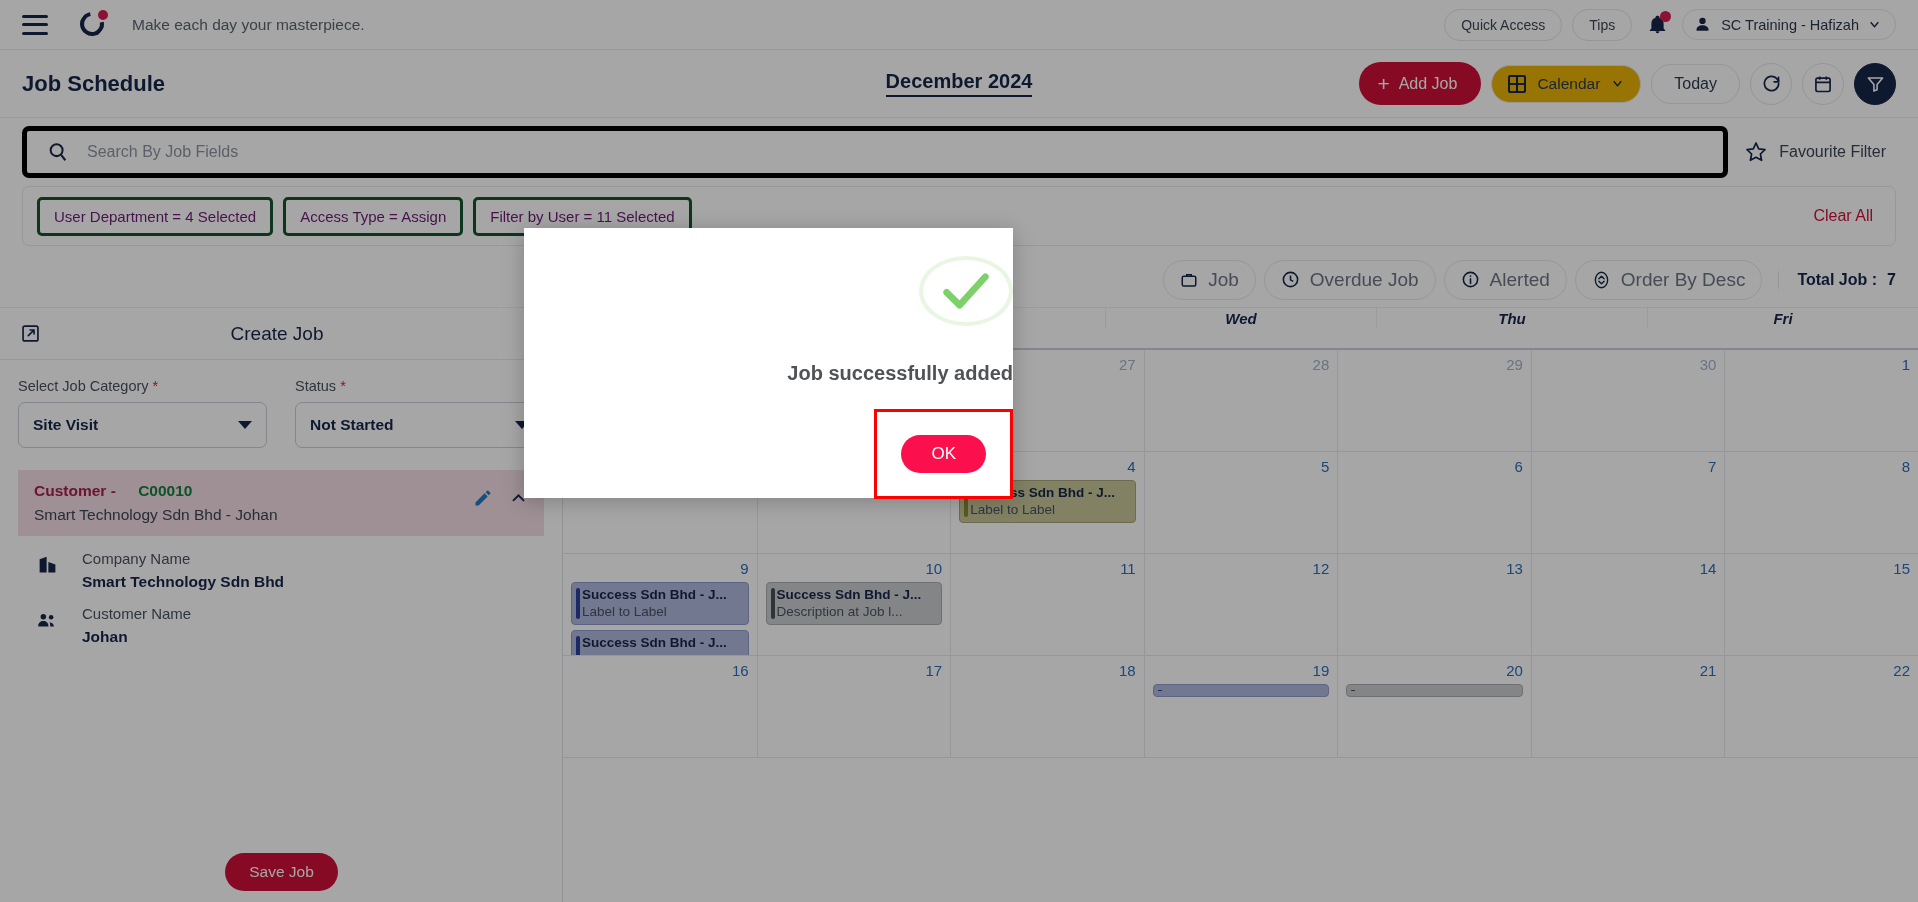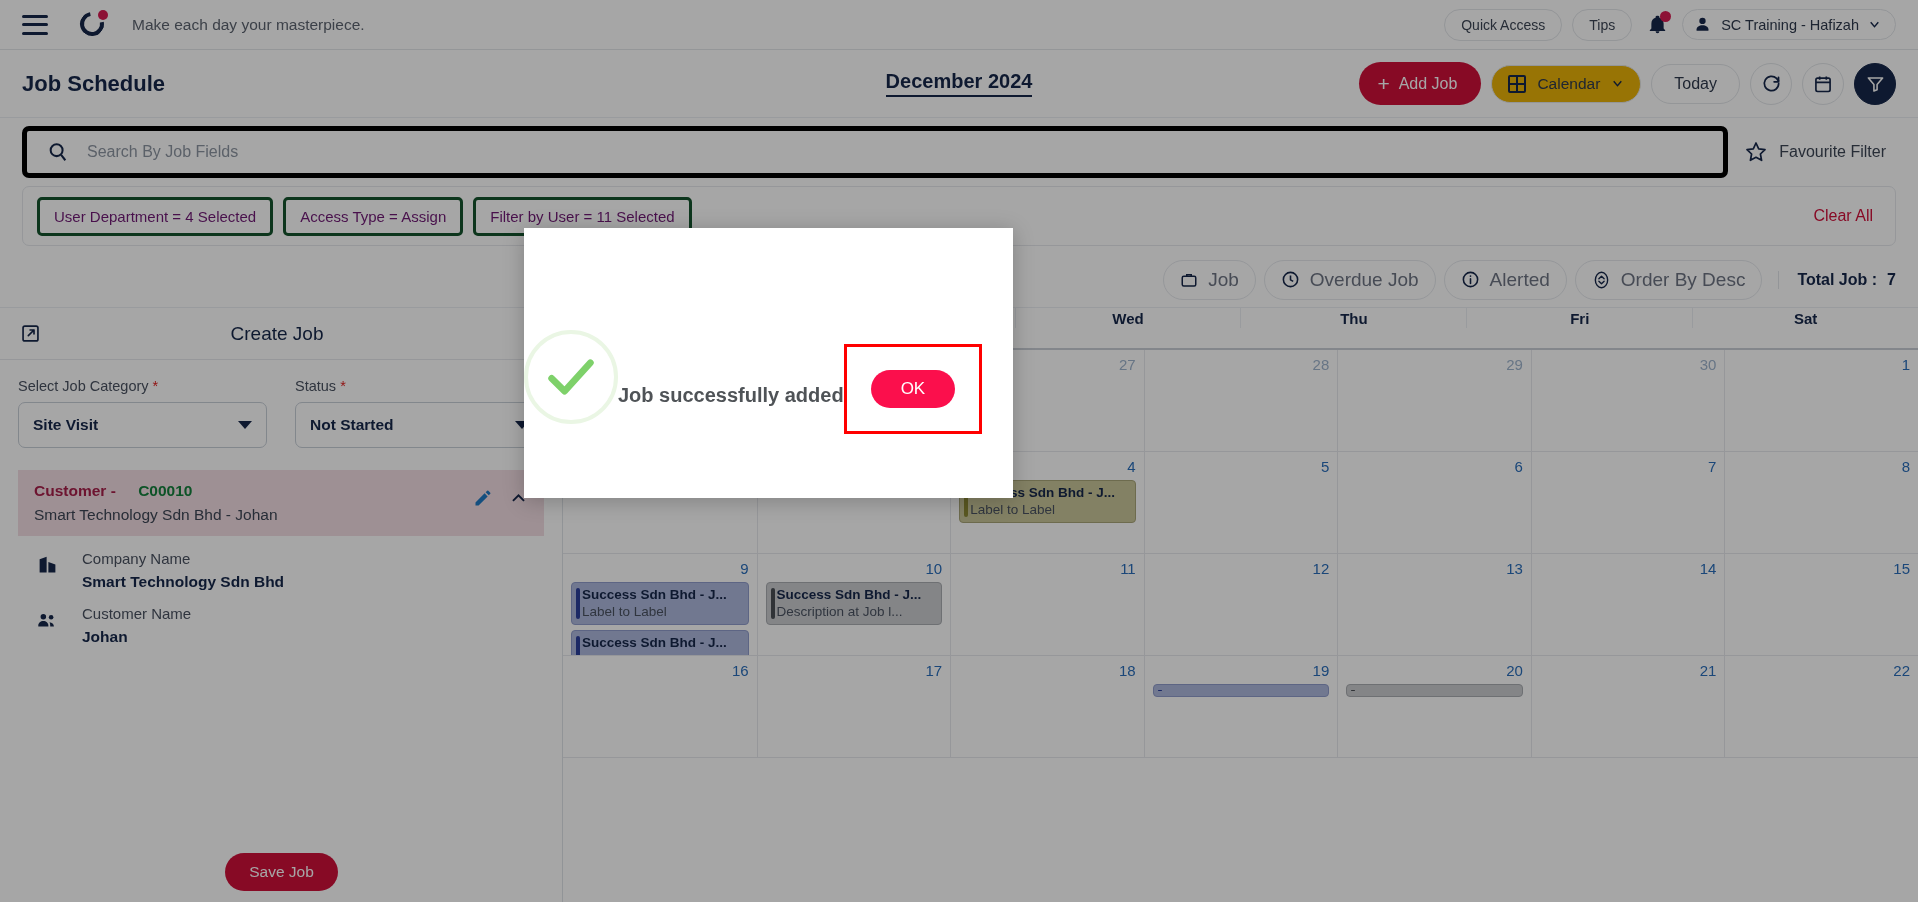--- a/index.html
+++ b/index.html
@@ -133,41 +133,41 @@
   .ch-actions { display:flex; align-items:center; gap:16px; padding-top:6px; }
   .info-row { display:flex; gap:22px; padding:14px 16px 0 16px; }
   .info-ic { width:26px; display:flex; justify-content:center; padding-top:4px; }
   .info-lbl { font-size:15px; color:#4a5261; }
   .info-val { font-size:15.5px; font-weight:bold; color:#16274a; margin-top:6px; }
   .savebar { position:absolute; bottom:0; left:0; width:563px; height:60px; background:#fff; display:flex; align-items:center; justify-content:center; }
   .btn-save { background:#d0103a; color:#fff; border:none; border-radius:20px; padding:10px 24px; font-size:15.5px; cursor:pointer; }
 
   
   .calendar { position:absolute; top:308px; left:563px; width:1355px; height:594px; background:#fff; overflow:hidden; }
-  .cal-head { display:grid; grid-template-columns:repeat(6,1fr); height:42px; border-bottom:2px solid #c9ced6; }
+  .cal-head { display:grid; grid-template-columns:repeat(5,1fr); height:42px; border-bottom:2px solid #c9ced6;font-style:italic; }
   .cal-head div { display:flex; align-items:center; justify-content:center; font-size:15px; font-weight:bold; color:#16274a; border-left:1px solid #eceff3; }
   .cal-head div:first-child { border-left:none; }
   .cal-grid { display:grid; grid-template-columns:repeat(7,1fr); grid-auto-rows:102px; }
   .cal-cell { border-left:1px solid #e6e9ed; border-bottom:1px solid #e6e9ed; padding:6px 8px; overflow:hidden; }
   .cal-cell:nth-child(7n+1) { border-left:none; }
   .daynum { text-align:right; font-size:15px; color:#2a6ebb; }
   .daynum.muted { color:#9fb4cd; }
   .event { border-radius:4px; padding:4px 6px 5px 10px; margin-top:5px; position:relative; overflow:hidden; }
   .event .bar { position:absolute; left:4px; top:5px; bottom:5px; width:4px; border-radius:2px; }
   .ev-title { font-size:13.5px; font-weight:bold; color:#16274a; white-space:nowrap; overflow:hidden; text-overflow:ellipsis; }
   .ev-sub { font-size:13.5px; color:#4a5261; white-space:nowrap; overflow:hidden; text-overflow:ellipsis; margin-top:2px; }
   .ev-blue { background:#aeb9dd; border:1px solid #8f9ccb; }
   .ev-olive { background:#c9c79a; border:1px solid #a8a578; }
   .ev-grey { background:#cbcdd0; border:1px solid #a9acb1; }
 
   
   .modal {
     position:absolute; z-index:100; left:524px; top:228px; width:489px; height:270px;
     background:#fff; box-shadow:0 3px 20px rgba(0,0,0,0.22);
-    display:flex; flex-direction:row; align-items:center; padding-top:28px;
+    display:flex; flex-direction:column; align-items:flex-end; padding-top:28px;
   }
   .check-circle { width:94px; height:94px; border-radius:50%; border:4px solid #eaf6e4; display:flex; align-items:center; justify-content:center; }
   .modal-msg { margin-top:36px; font-size:20px; font-weight:bold; color:#4f5357; }
   .ok-wrap { margin-top:24px; border:3px solid #ff0000; padding:23px 24px; }
   .btn-ok { background:#fb0f4c; color:#fff; border:none; border-radius:22px; padding:9px 30px; font-size:17px; cursor:pointer; }
 </style>
 </head>
 <body>
 
 <div id="app">

